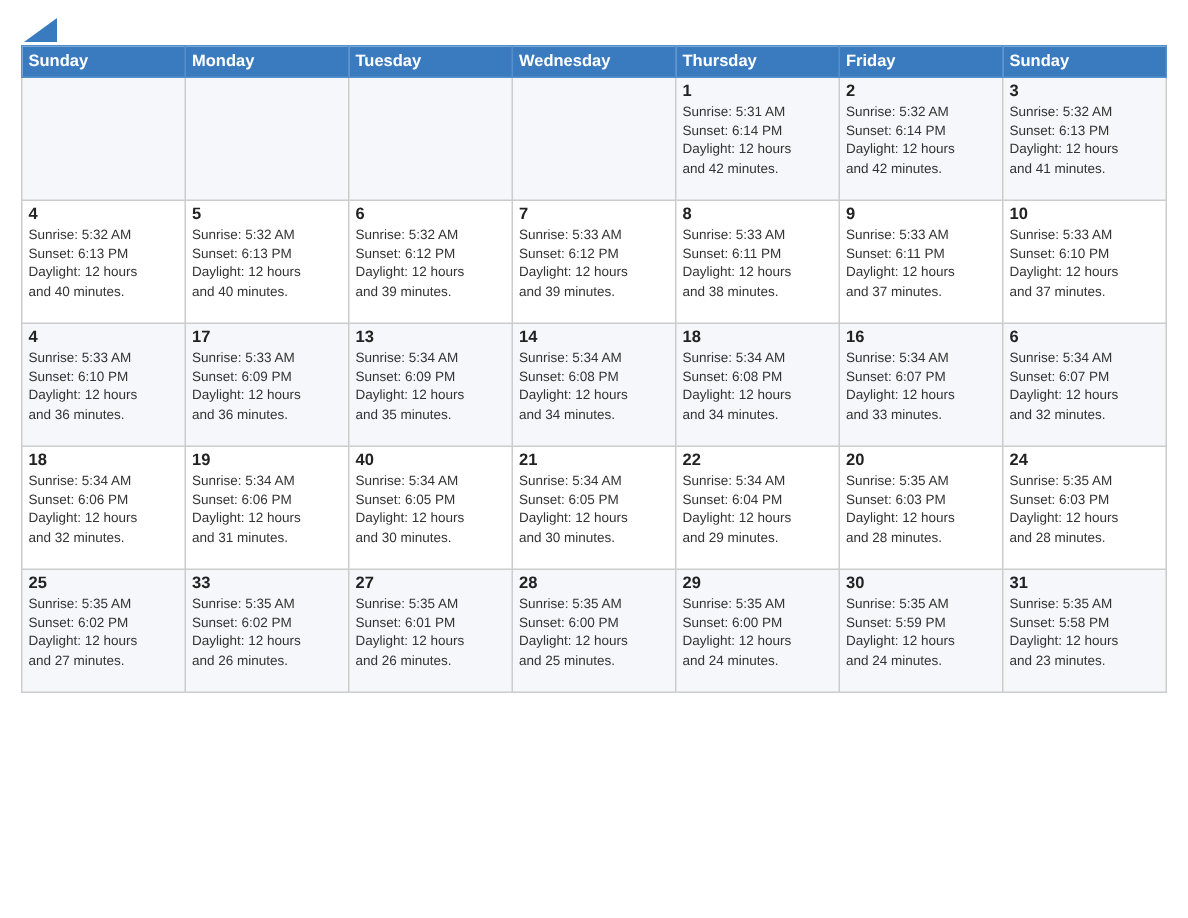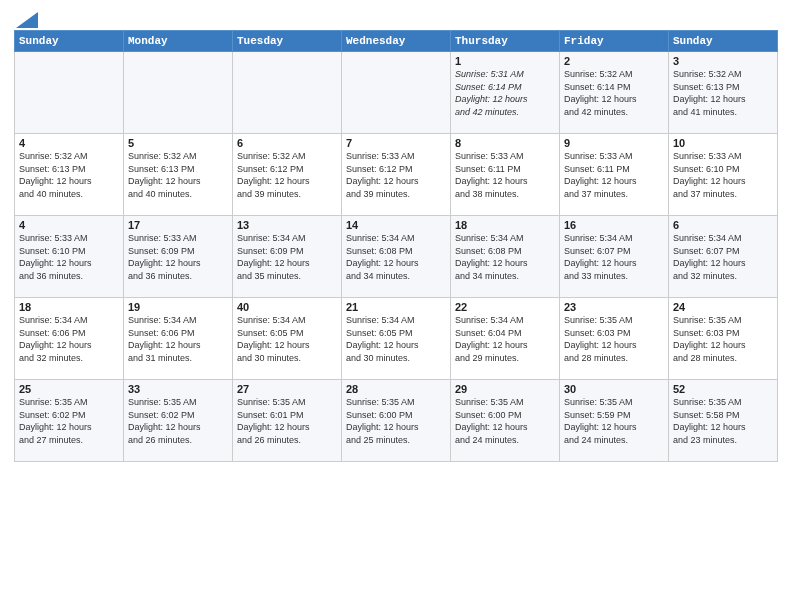--- a/index.html
+++ b/index.html
@@ -47,21 +47,20 @@
       table-layout: fixed;
     }
     thead tr th {
       background-color: #3a7abf;
       color: #fff;
       font-size: 11px;
       font-weight: bold;
       padding: 4px 4px;
       text-align: left;
       border: 1px solid #5590cc;
-      font-family: Liberation Mono, monospace;
     }
     tbody tr td {
       vertical-align: top;
       font-size: 9.5px;
       color: #222;
       padding: 3px 4px;
       border: 1px solid #ccc;
       height: 82px;
     }
     tbody tr:nth-child(odd) td {
@@ -115,21 +114,21 @@
         </tr>
     </thead>
     <tbody id="calendar-body">
     <tr>
           <td></td>
           <td></td>
           <td></td>
           <td></td>
           <td>
             <span class="day-num">1</span>
-            <div class="cell-info" style="white-space: pre-line; font-style: italic;">Sunrise: 5:31 AM
+            <div class="cell-info" style="white-space: pre-line;">Sunrise: 5:31 AM
 Sunset: 6:14 PM
 Daylight: 12 hours
 and 42 minutes.</div>
           </td>
           <td>
             <span class="day-num">2</span>
             <div class="cell-info" style="white-space: pre-line;">Sunrise: 5:32 AM
 Sunset: 6:14 PM
 Daylight: 12 hours
 and 42 minutes.</div>
@@ -274,21 +273,21 @@
 and 30 minutes.</div>
           </td>
           <td>
             <span class="day-num">22</span>
             <div class="cell-info" style="white-space: pre-line;">Sunrise: 5:34 AM
 Sunset: 6:04 PM
 Daylight: 12 hours
 and 29 minutes.</div>
           </td>
           <td>
-            <span class="day-num">23</span>
+            <span class="day-num">20</span>
             <div class="cell-info" style="white-space: pre-line;">Sunrise: 5:35 AM
 Sunset: 6:03 PM
 Daylight: 12 hours
 and 28 minutes.</div>
           </td>
           <td>
             <span class="day-num">24</span>
             <div class="cell-info" style="white-space: pre-line;">Sunrise: 5:35 AM
 Sunset: 6:03 PM
 Daylight: 12 hours
@@ -332,21 +331,21 @@
 and 24 minutes.</div>
           </td>
           <td>
             <span class="day-num">30</span>
             <div class="cell-info" style="white-space: pre-line;">Sunrise: 5:35 AM
 Sunset: 5:59 PM
 Daylight: 12 hours
 and 24 minutes.</div>
           </td>
           <td>
-            <span class="day-num">52</span>
+            <span class="day-num">31</span>
             <div class="cell-info" style="white-space: pre-line;">Sunrise: 5:35 AM
 Sunset: 5:58 PM
 Daylight: 12 hours
 and 23 minutes.</div>
           </td>
         </tr>
       </tbody>
   </table>
 </div>
 

